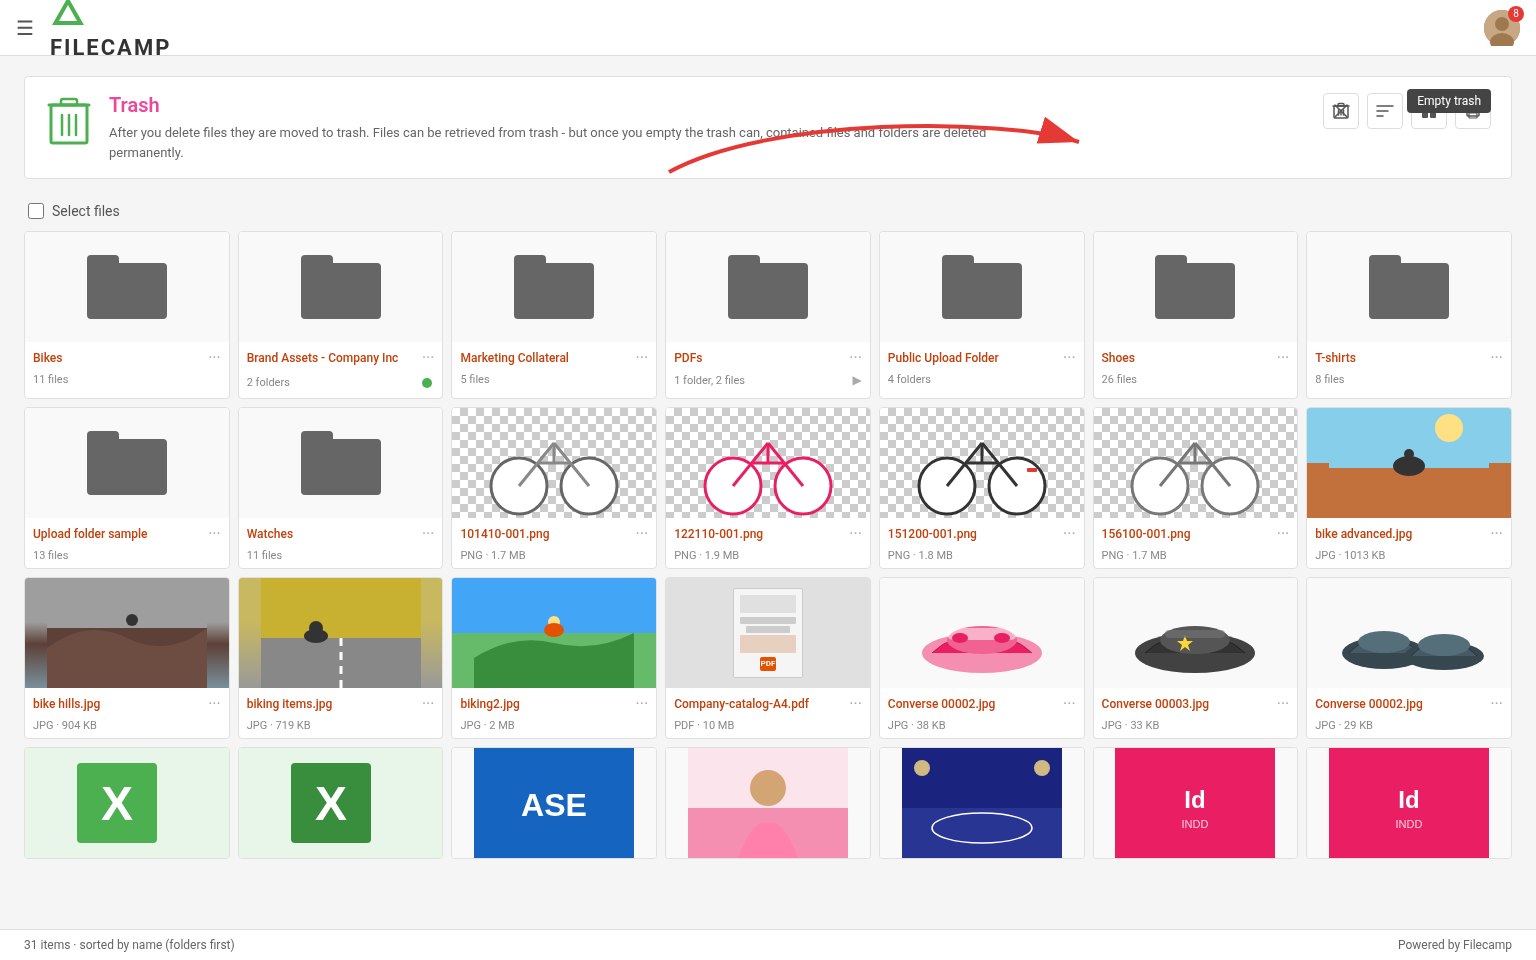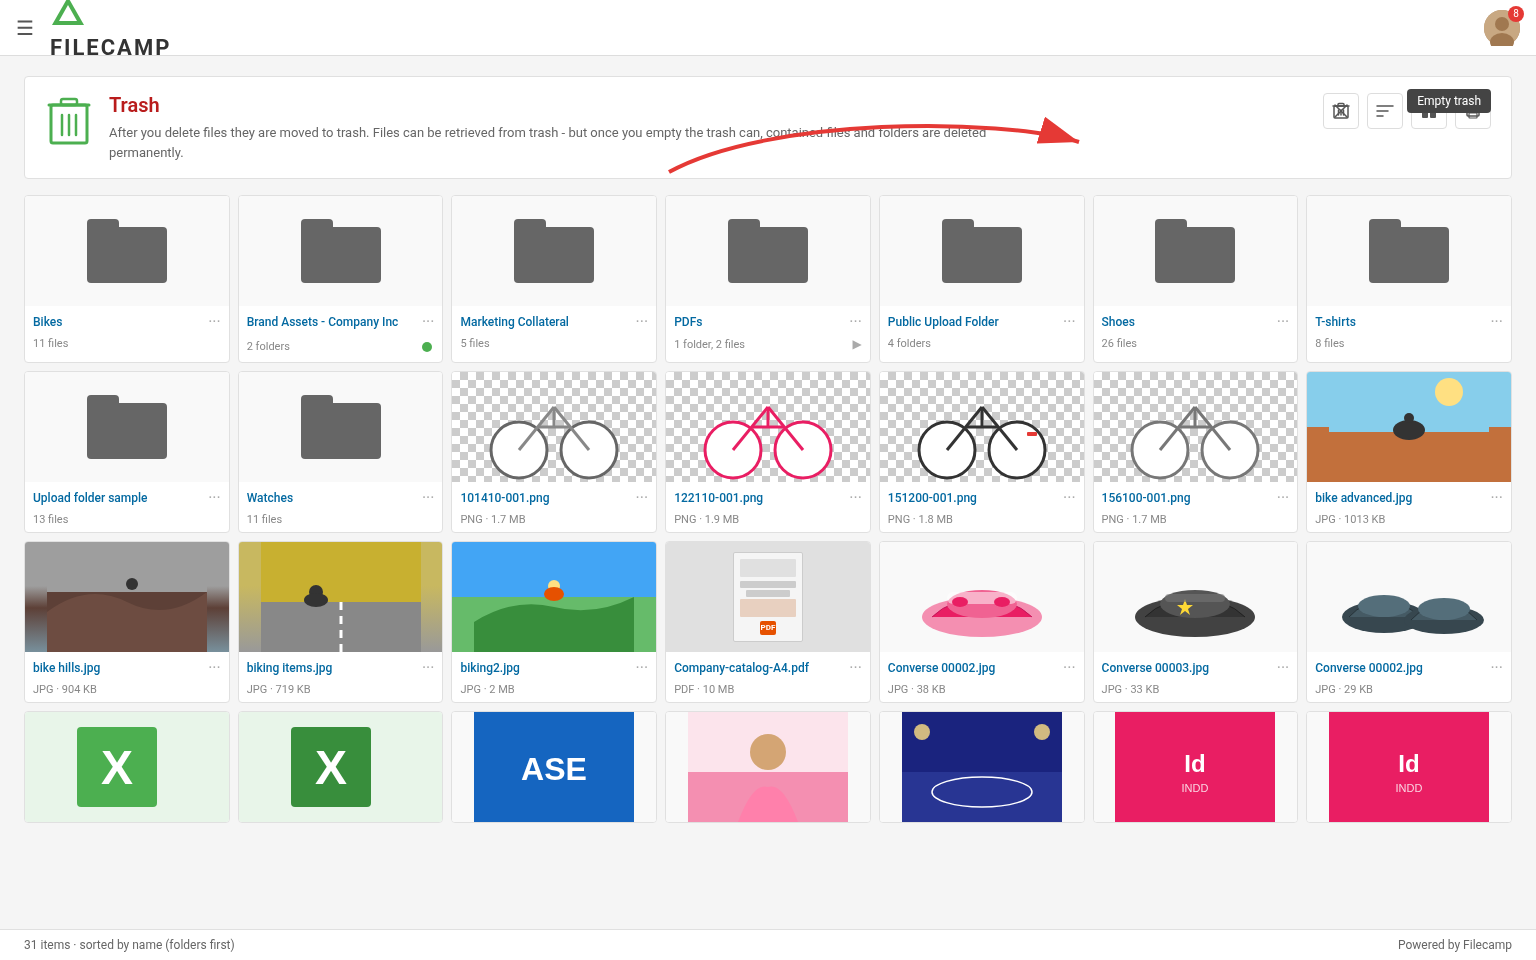--- a/index.html
+++ b/index.html
@@ -49,21 +49,21 @@
       position: relative;
     }
     .page-header-left { display: flex; align-items: flex-start; gap: 16px; }
     .trash-icon-big {
       width: 48px; height: 56px;
       display: flex; flex-direction: column; align-items: center; justify-content: center;
       color: #4caf50;
     }
     .trash-svg { width: 44px; height: 52px; }
     .page-title-block {}
-    .page-title { font-size: 20px; font-weight: 600; color: #b91c1c; margin-bottom: 6px; }
+    .page-title { font-size: 20px; font-weight: 600; color: #ec4899; margin-bottom: 6px; }
     .page-desc { font-size: 13px; color: #666; line-height: 1.5; max-width: 900px; }
 
     .toolbar-icons { display: flex; align-items: center; gap: 8px; text-align: center; }
     .tool-btn {
       width: 36px; height: 36px; border: 1px solid #ddd; border-radius: 4px;
       background: #fff; display: flex; align-items: center; justify-content: center;
       cursor: pointer; font-size: 18px; color: #555;
     }
     .empty-trash-tooltip {
       position: absolute;
@@ -123,21 +123,21 @@
       background: #666;
       border-radius: 4px 4px 0 0;
       position: absolute;
       top: 0; left: 0;
     }
 
     .file-info {
       padding: 6px 8px;
       display: flex; align-items: center; justify-content: space-between;
     }
-    .file-name { font-size: 12px; font-weight: 500; color: #0369a1; flex: 1; overflow: hidden; text-overflow: ellipsis; white-space: nowrap; }
+    .file-name { font-size: 12px; font-weight: 500; color: #c2410c; flex: 1; overflow: hidden; text-overflow: ellipsis; white-space: nowrap; }
     .file-meta { font-size: 11px; color: #888; }
     .file-meta-row { display: flex; align-items: center; justify-content: space-between; padding: 0 8px 6px; }
     .more-btn { color: #aaa; font-size: 16px; cursor: pointer; flex-shrink: 0; }
 
     
     .checker {
       background-image:
         linear-gradient(45deg, #ccc 25%, transparent 25%),
         linear-gradient(-45deg, #ccc 25%, transparent 25%),
         linear-gradient(45deg, transparent 75%, #ccc 75%),
@@ -250,20 +250,24 @@
     <svg style="position:absolute; top:30px; left:40%; width:500px; height:80px; pointer-events:none;">
       <defs>
         <marker id="arrowhead" markerWidth="10" markerHeight="7" refX="10" refY="3.5" orient="auto">
           <polygon points="0 0, 10 3.5, 0 7" fill="#e53935"></polygon>
         </marker>
       </defs>
       <path d="M 50 65 C 150 10, 380 10, 460 35" stroke="#e53935" stroke-width="4" fill="none" marker-end="url(#arrowhead)"></path>
     </svg>
   </div>
 
+  <div class="select-bar">
+    <input type="checkbox" style="">
+    <span>Select files</span>
+  </div>
 
   <div class="files-grid">
 
     <div class="file-card">
       <div class="file-thumb">
         <div class="folder-icon">
             <div class="folder-tab"></div>
             <div class="folder-body"></div>
           </div>
       </div>

